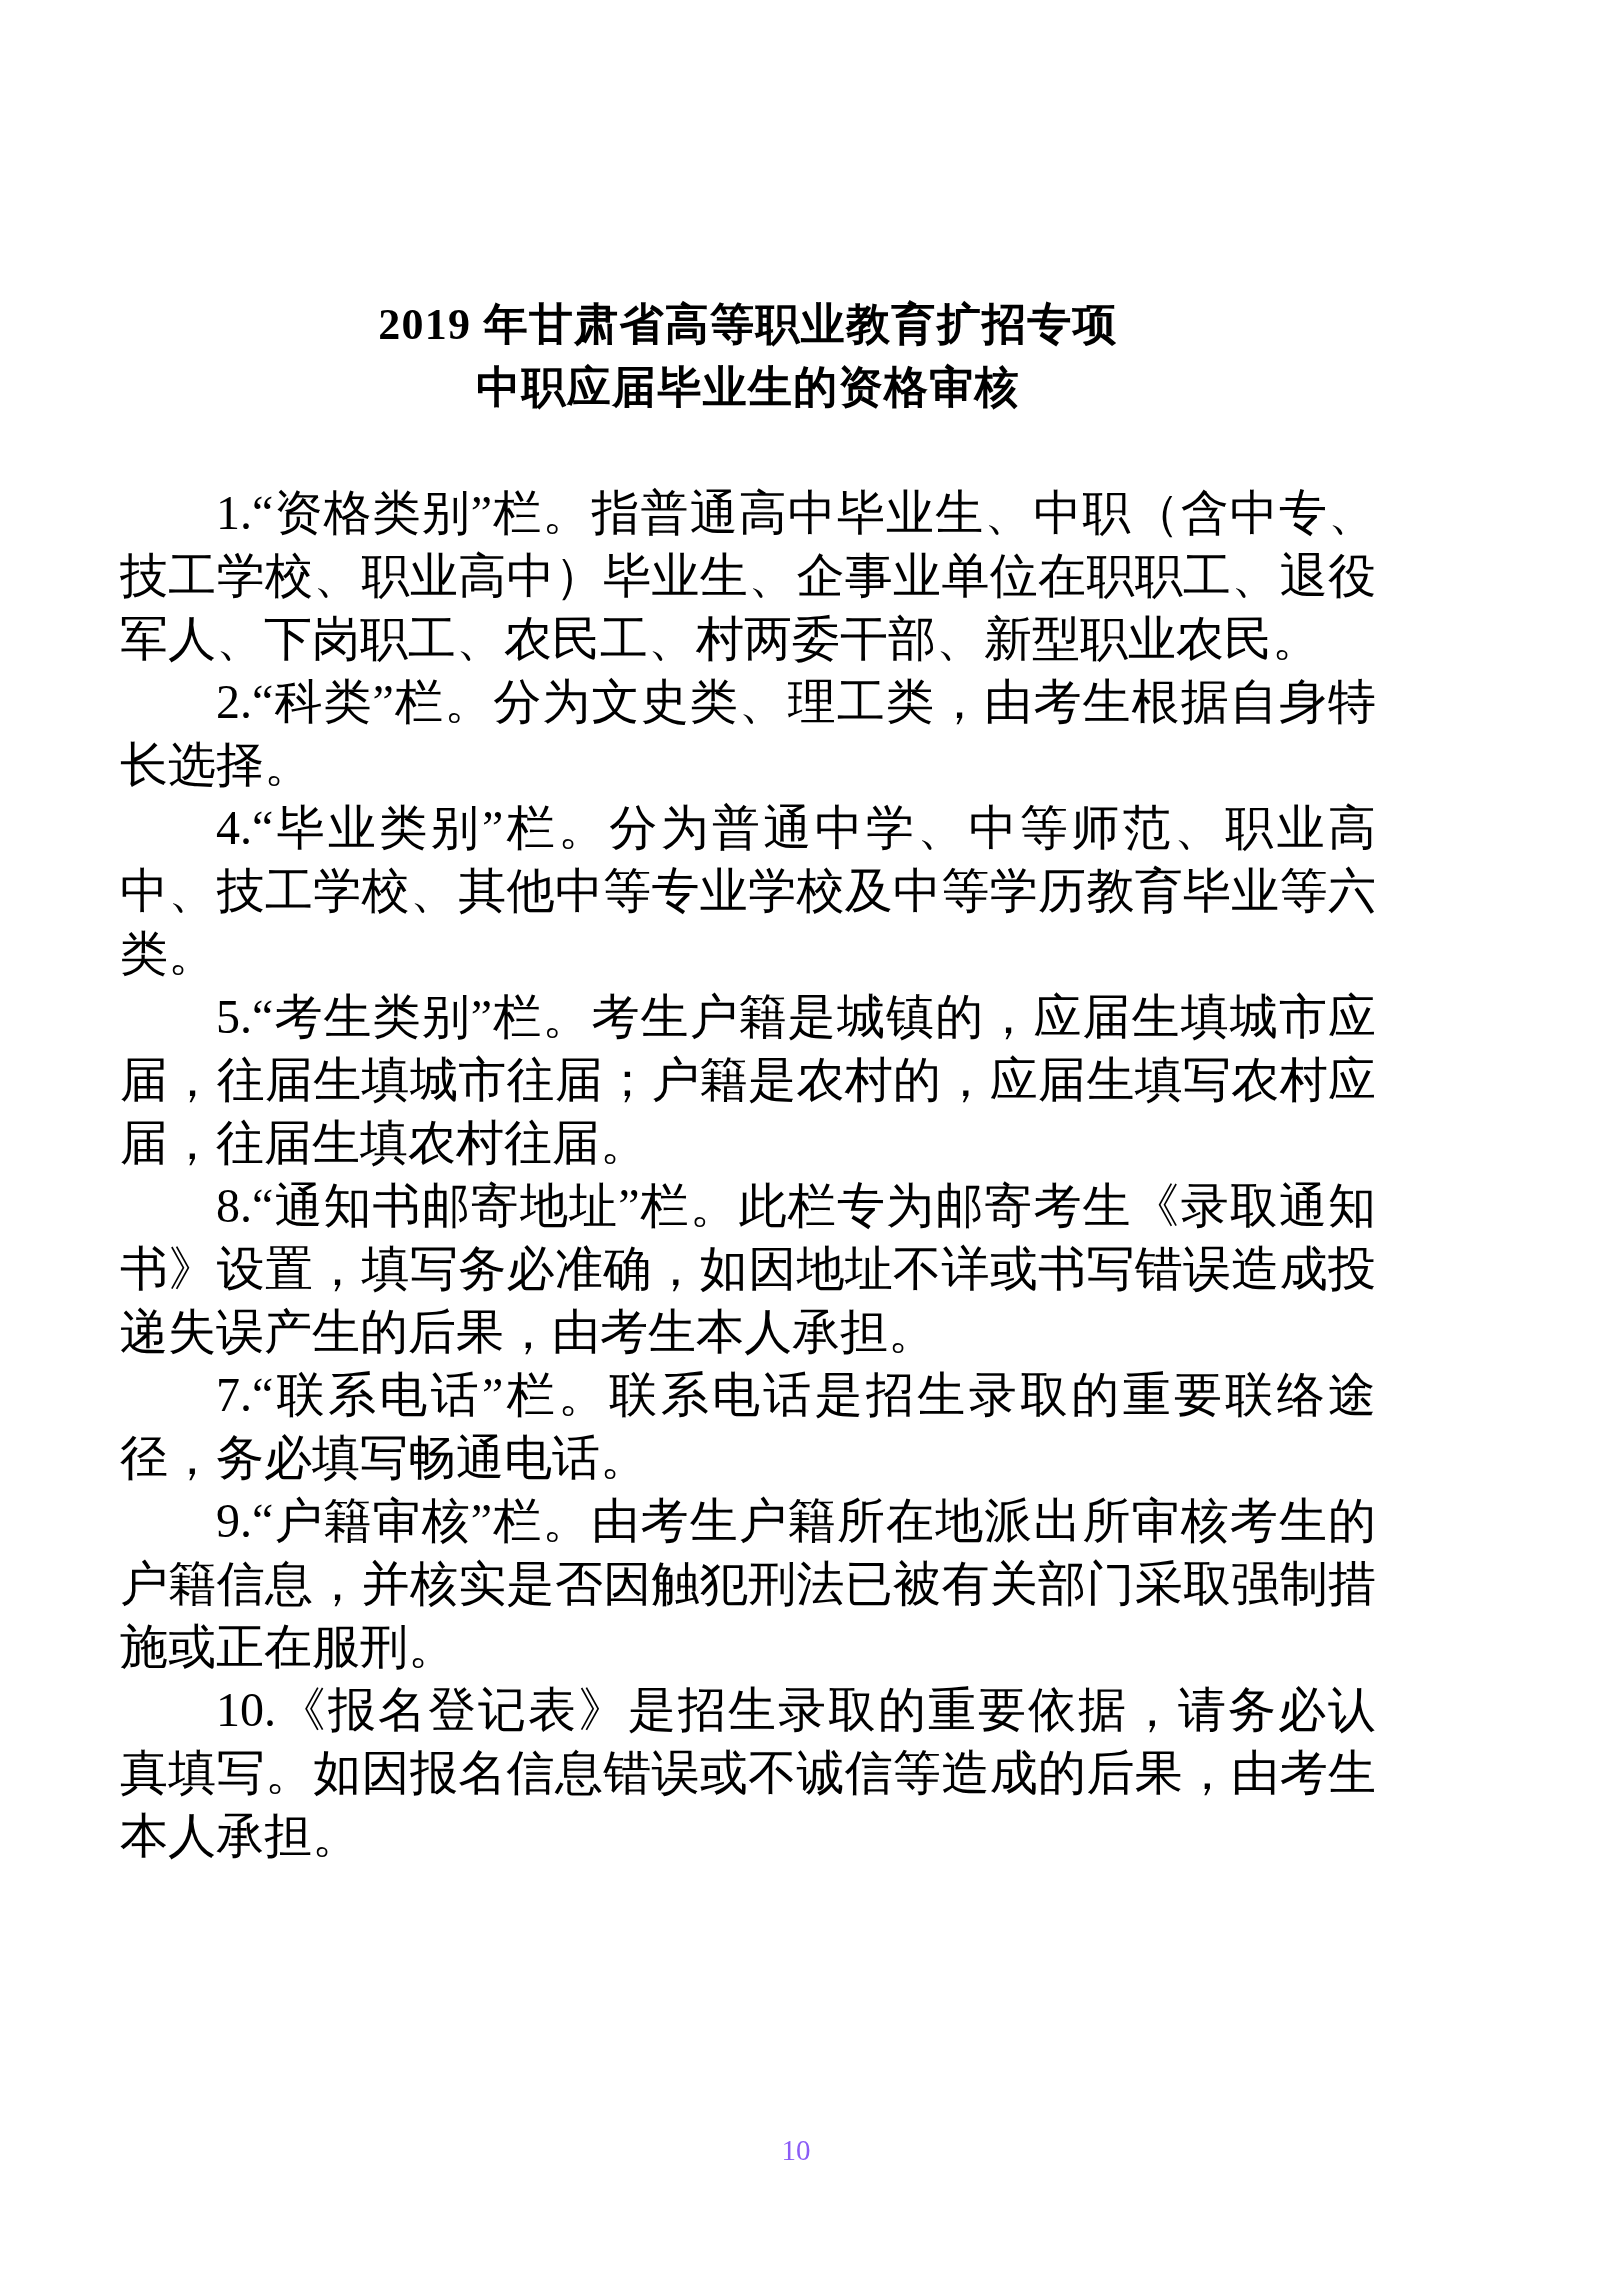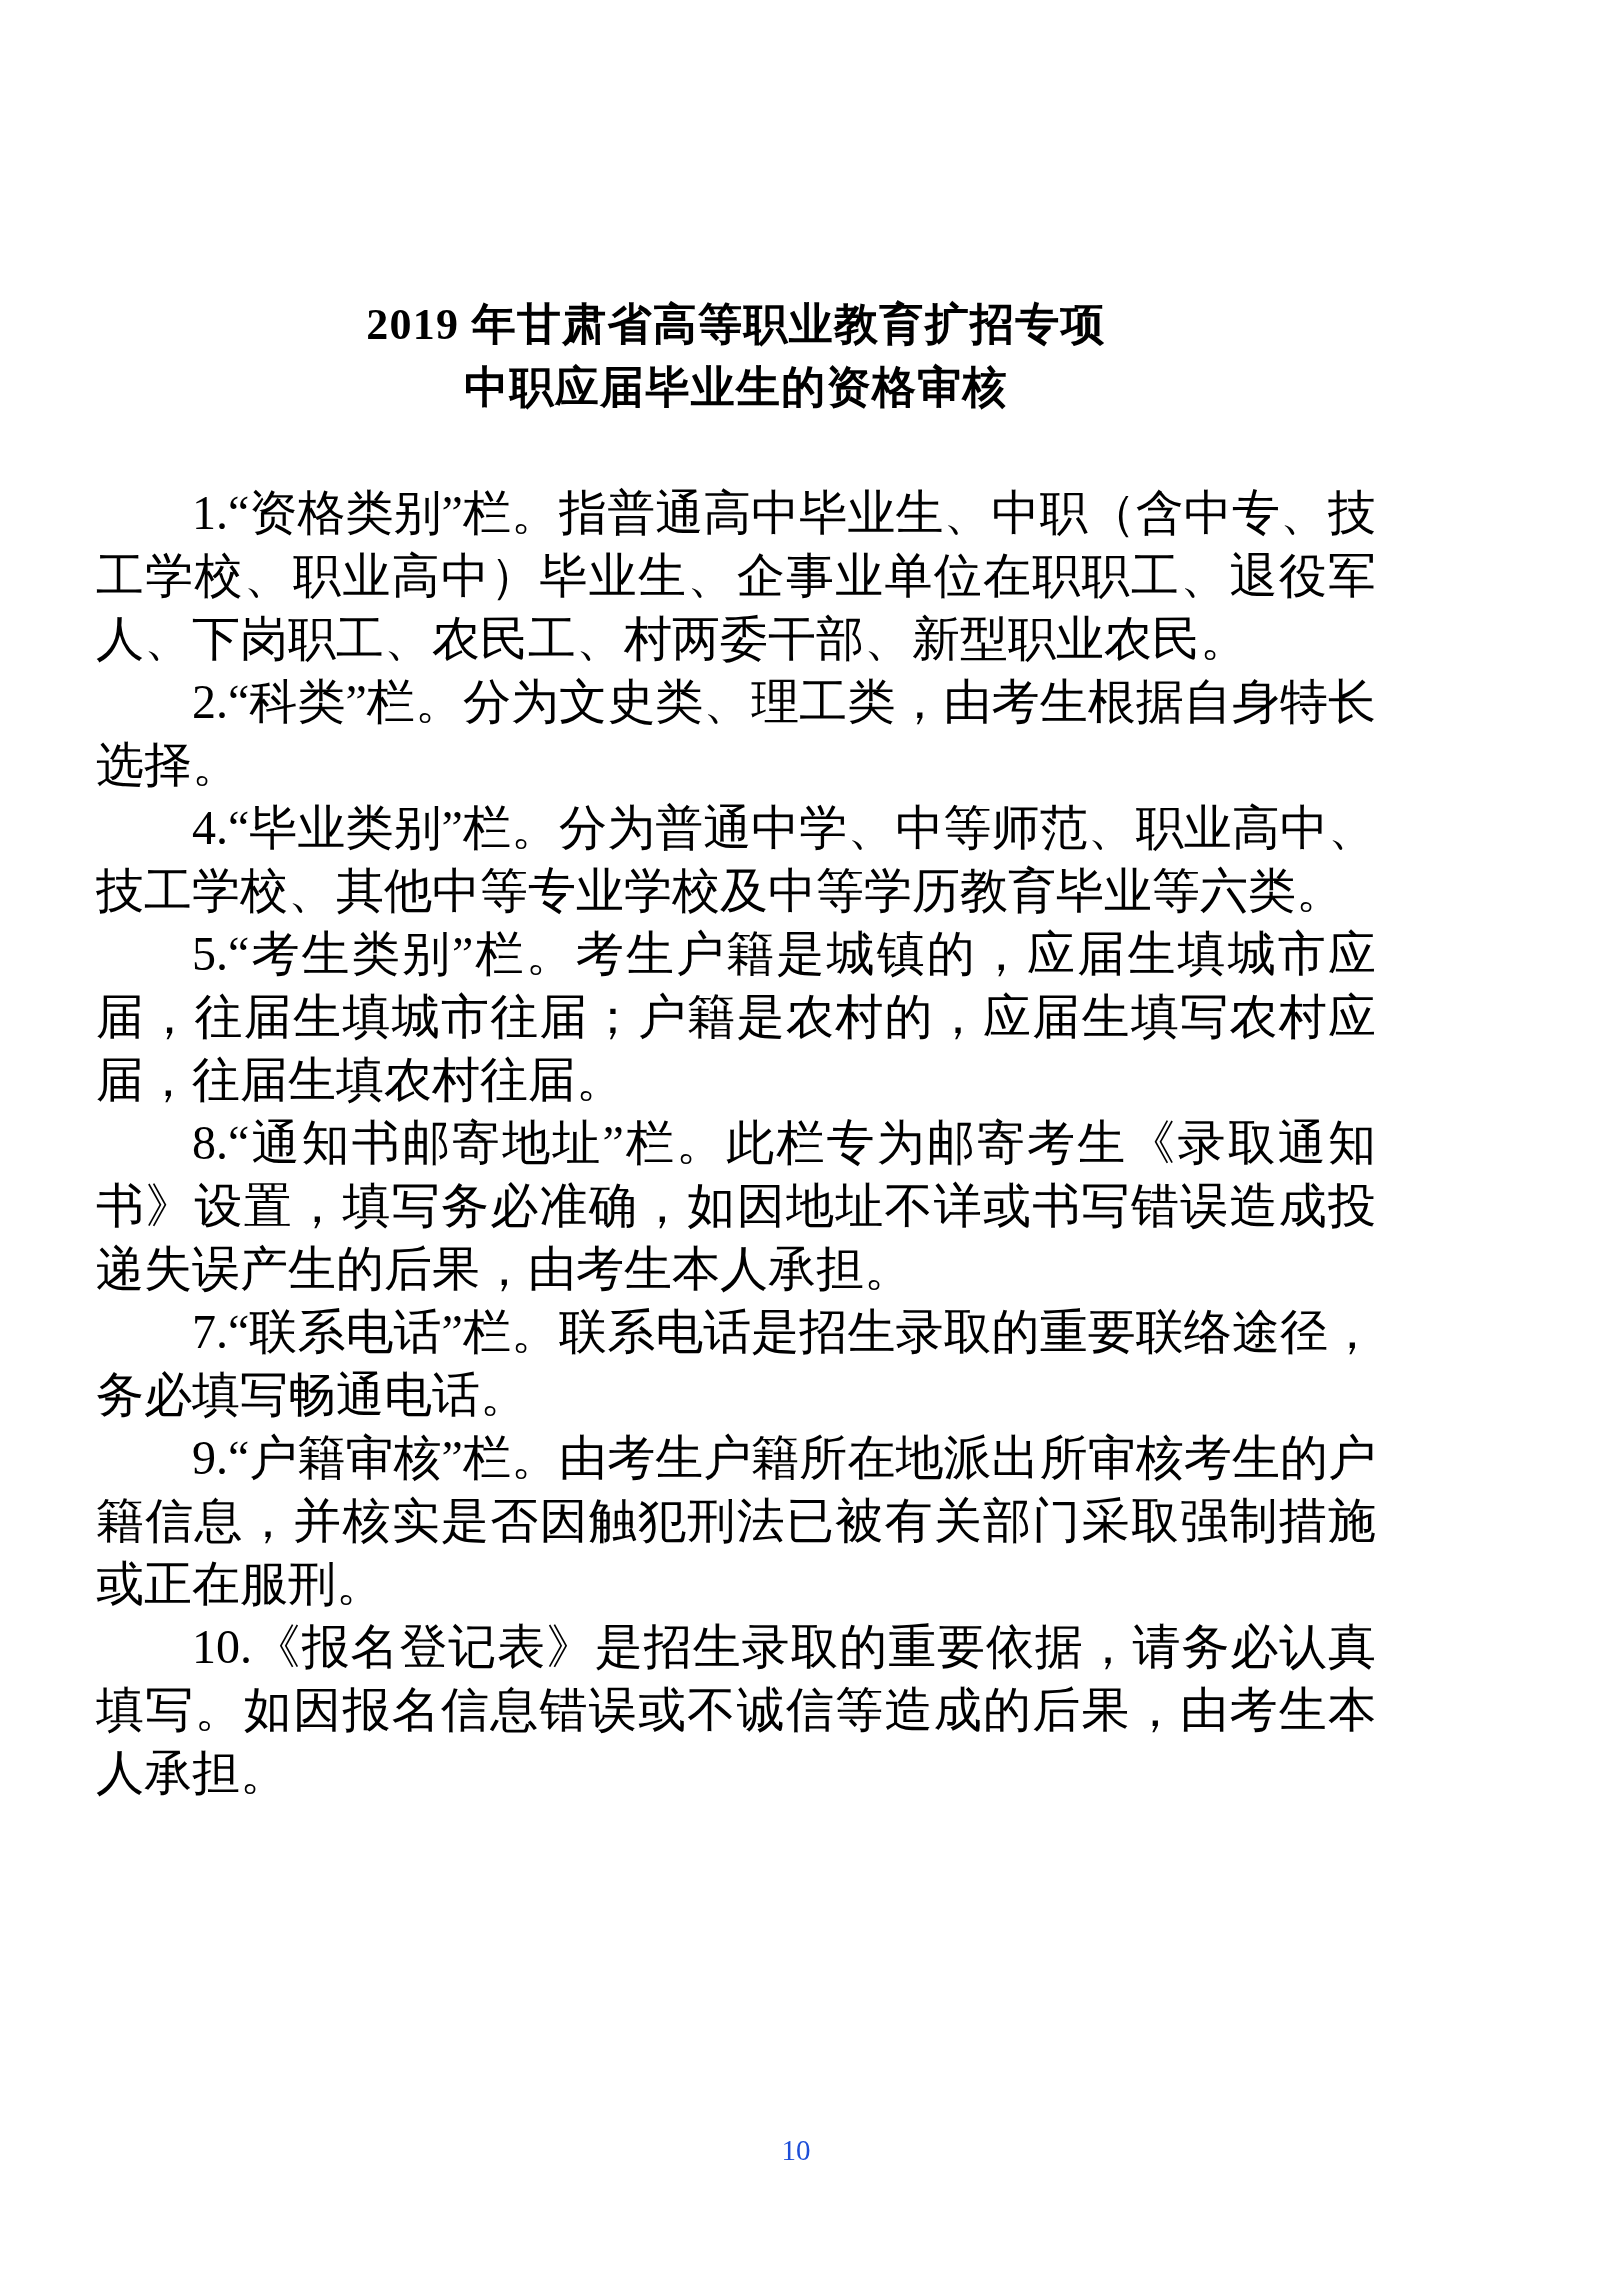--- a/index.html
+++ b/index.html
@@ -7,21 +7,21 @@
     padding: 0;
     background: #ffffff;
   }
   .page {
     position: relative;
     width: 1592px;
     height: 2295px;
     background: #ffffff;
     color: #000000;
     box-sizing: border-box;
-    padding: 293px 216px 0 96px;
+    padding: 293px 216px 0 120px;
     font-family: "Liberation Serif", "DejaVu Serif", serif;
     overflow: hidden;
   }
   .doc-title {
     margin: 0;
     font-size: 44px;
     font-weight: bold;
     line-height: 63px;
     text-align: center;
     letter-spacing: 1.3px;
@@ -42,21 +42,21 @@
     word-break: break-all;
   }
   .page-number {
     position: absolute;
     left: 0;
     right: 0;
     top: 2133px;
     text-align: center;
     font-size: 29px;
     line-height: 34px;
-    color: #1d4ed8;
+    color: #8b5cf6;
   }
 </style>
 </head>
 <body>
 
 <div class="page">
 
   <h1 class="doc-title">
     <span class="title-line">2019 年甘肃省高等职业教育扩招专项</span>
     <span class="title-line">中职应届毕业生的资格审核</span>

